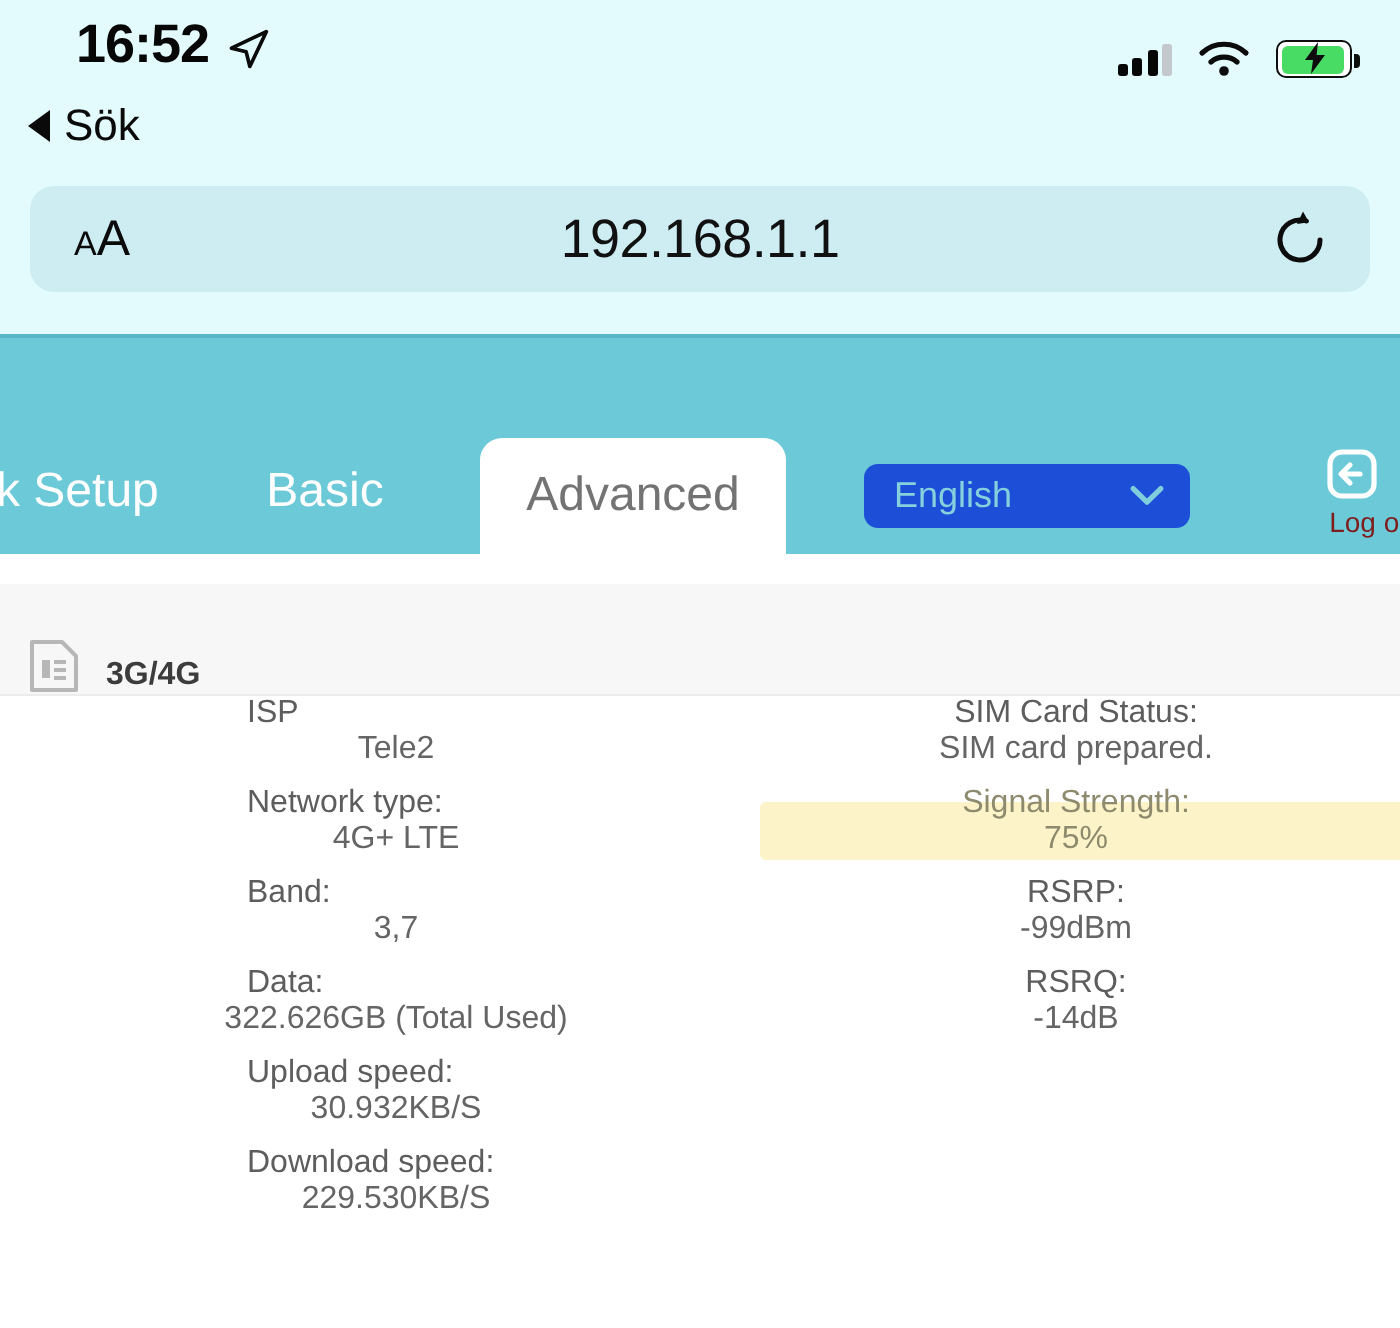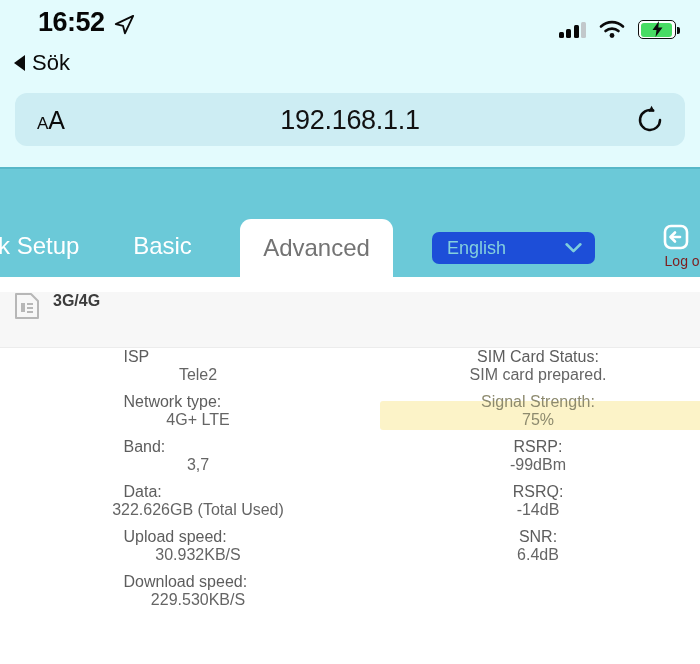--- a/index.html
+++ b/index.html
@@ -120,21 +120,21 @@
     position: absolute; right: -9px; bottom: 8px;
     width: 66px; display: flex; flex-direction: column; align-items: center;
     cursor: pointer;
   }
   .logout-icon { width: 30px; height: 30px; }
   .logout-label { font-size: 14px; color: #7f1d1d; margin-top: 1px; white-space: nowrap; padding-left: 20px; }
 
   .section-head {
     position: absolute; left: 0; top: 292px; width: 700px; height: 56px;
     background: #f7f7f7; border-bottom: 1px solid #ececec;
-    display: flex; align-items: flex-start;
+    display: flex; align-items: flex-end;
   }
   .sim-icon { margin-left: 14px; width: 26px; height: 28px; }
   .section-title {
     margin-left: 13px; font-size: 16px; font-weight: bold; color: #3c3c3c;
   }
 
   .content { position: absolute; left: 0; top: 348px; width: 700px; height: 316px; background: #fff; }
 
   .col { position: absolute; top: 0; }
   .col.left  { left: 18px;  width: 360px; }
@@ -278,20 +278,16 @@
           <div class="val">75%</div>
         </div>
         <div class="row">
           <div class="lbl">RSRP:</div>
           <div class="val">-99dBm</div>
         </div>
         <div class="row">
           <div class="lbl">RSRQ:</div>
           <div class="val">-14dB</div>
         </div>
-        <div class="row">
-          <div class="lbl">SNR:</div>
-          <div class="val">6.4dB</div>
-        </div>
       </div>
   </div>
 
 </div>
 
 </body></html>

